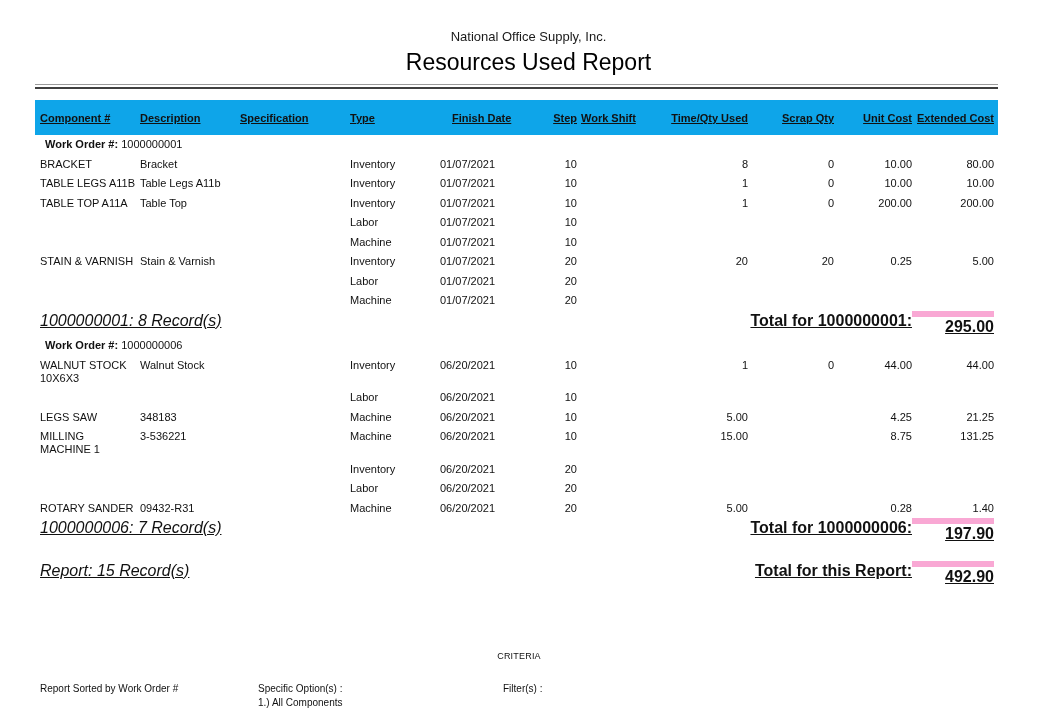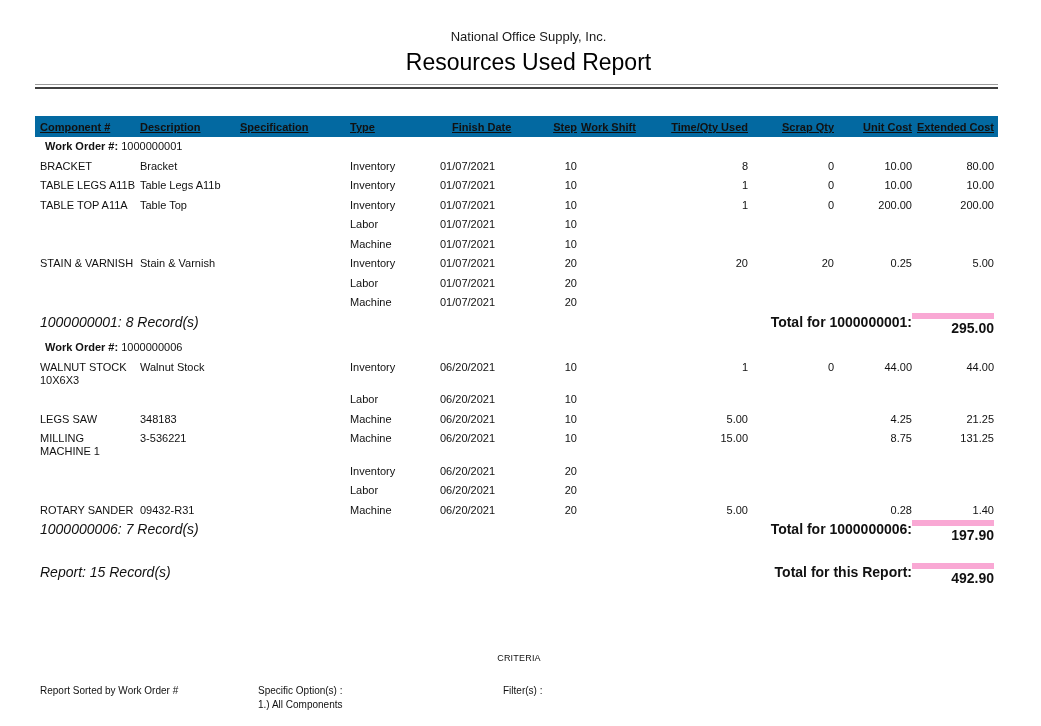--- a/index.html
+++ b/index.html
@@ -23,21 +23,21 @@
   .double-rule { margin-top:8px; }
   .rule-a { border-top:1px solid #9b9b9b; height:0; }
   .rule-b { border-top:2px solid #3f3f3f; height:0; margin-top:2px; }
 
   
   .grid {
     display:grid;
     grid-template-columns:100px 100px 110px 90px 80px 57px 60px 111px 86px 78px 82px;
     padding-left:5px; padding-right:4px;
   }
-  .thead { background:#0369a1; height:21px; align-items:center; margin-top:27px; }
+  .thead { background:#0ea5e9; height:35px; align-items:center; margin-top:11px; }
   .th { font-size:11px; font-weight:bold; text-decoration:underline; white-space:nowrap; }
 
   .al { text-align:left; }
   .ar { text-align:right; }
   .pl4 { padding-left:4px; }
   .hdate { padding-left:12px; }
 
   .trow > div {
     font-size:11px; line-height:13px;
     padding-top:3px; padding-bottom:3.5px;
@@ -45,21 +45,21 @@
   }
   .trow { align-items:start; }
 
   .group-head {
     font-size:11px; line-height:13px;
     padding:3px 0 3.5px 10px;
   }
   .group-head .lbl { font-weight:bold; }
 
   .gfoot { align-items:start; }
-  .gfoot > div { font-size:14px; line-height:13px; padding-top:3px; padding-bottom:3.5px; }
+  .gfoot > div { font-size:16px; line-height:13px; padding-top:3px; padding-bottom:3.5px;text-decoration:underline; }
   .fr-records { grid-column:1 / 6; font-style:italic; font-size:10.5px; }
   .fr-label   { grid-column:6 / 11; text-align:right; font-weight:bold; }
   .fr-amount  { grid-column:11; text-align:right; font-weight:bold; border-top:6px solid #f9a8d4; }
 
   .report-foot { margin-top:17px; }
 
   
   .criteria { margin-top:65px; padding-left:5px; }
   .criteria-h { font-size:9px; font-weight:normal; letter-spacing:0.2px;text-align:center; }
   .criteria-row { display:flex; margin-top:21px; font-size:10px; line-height:13px; }

